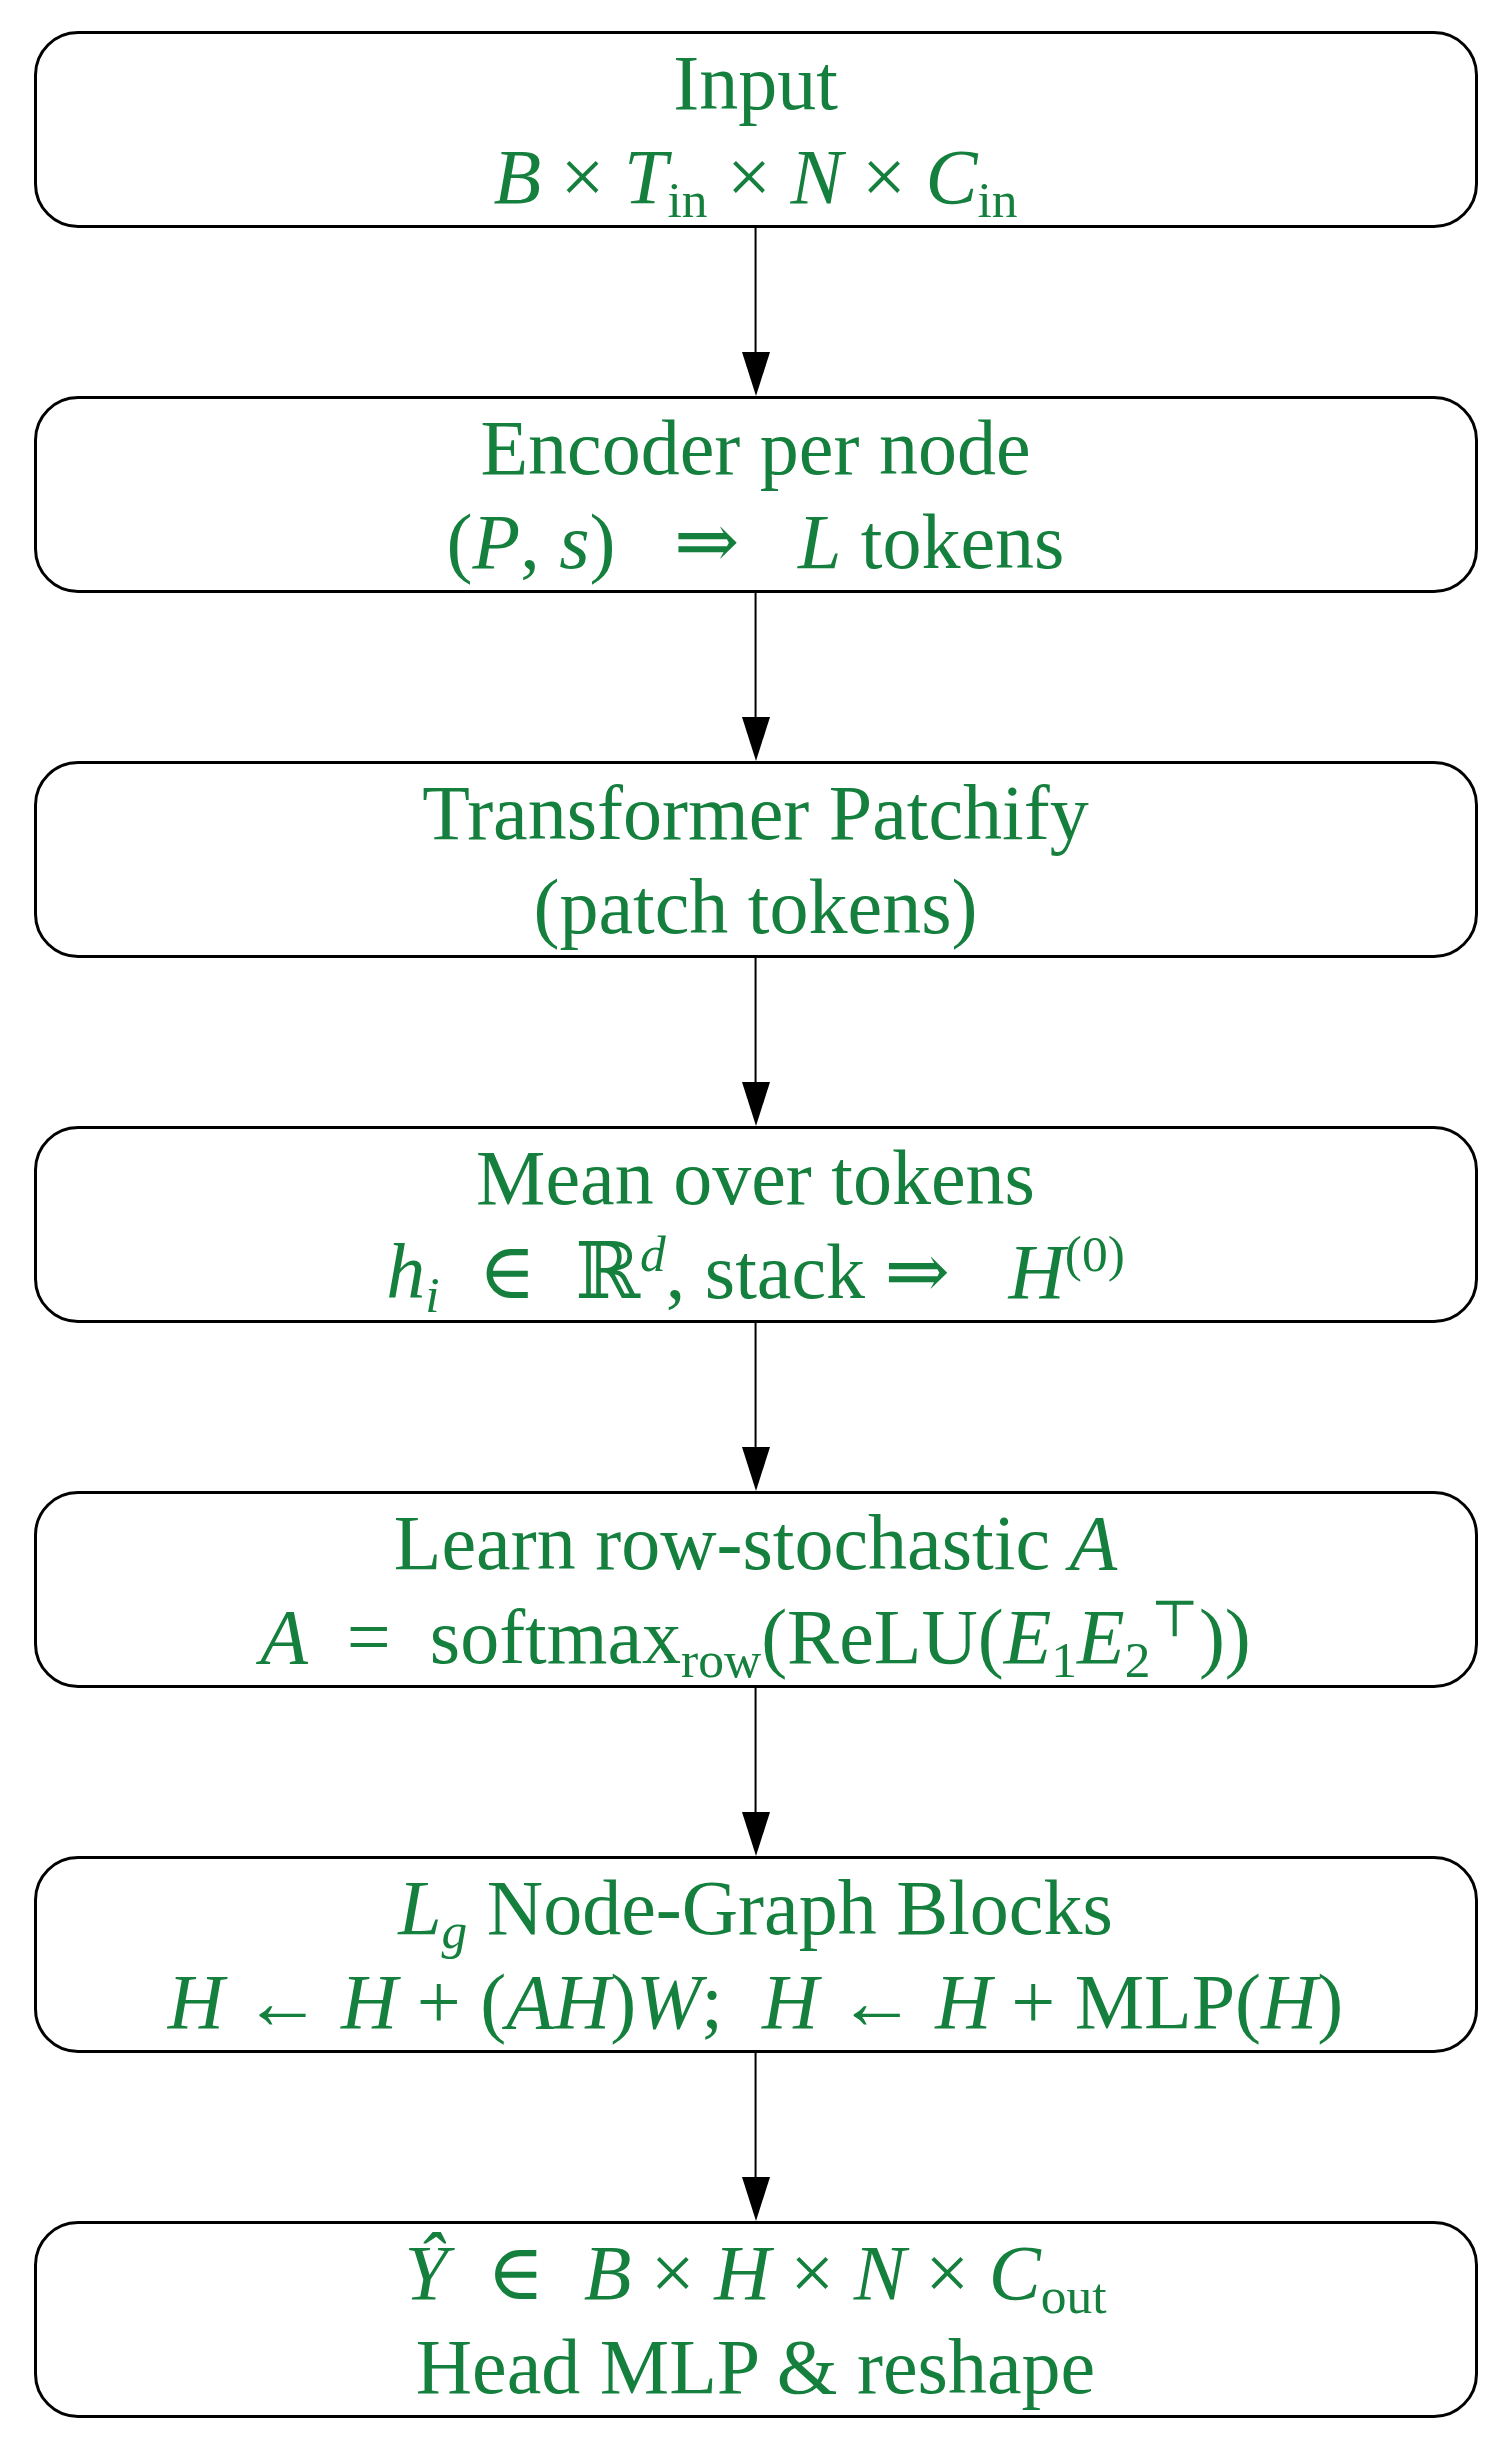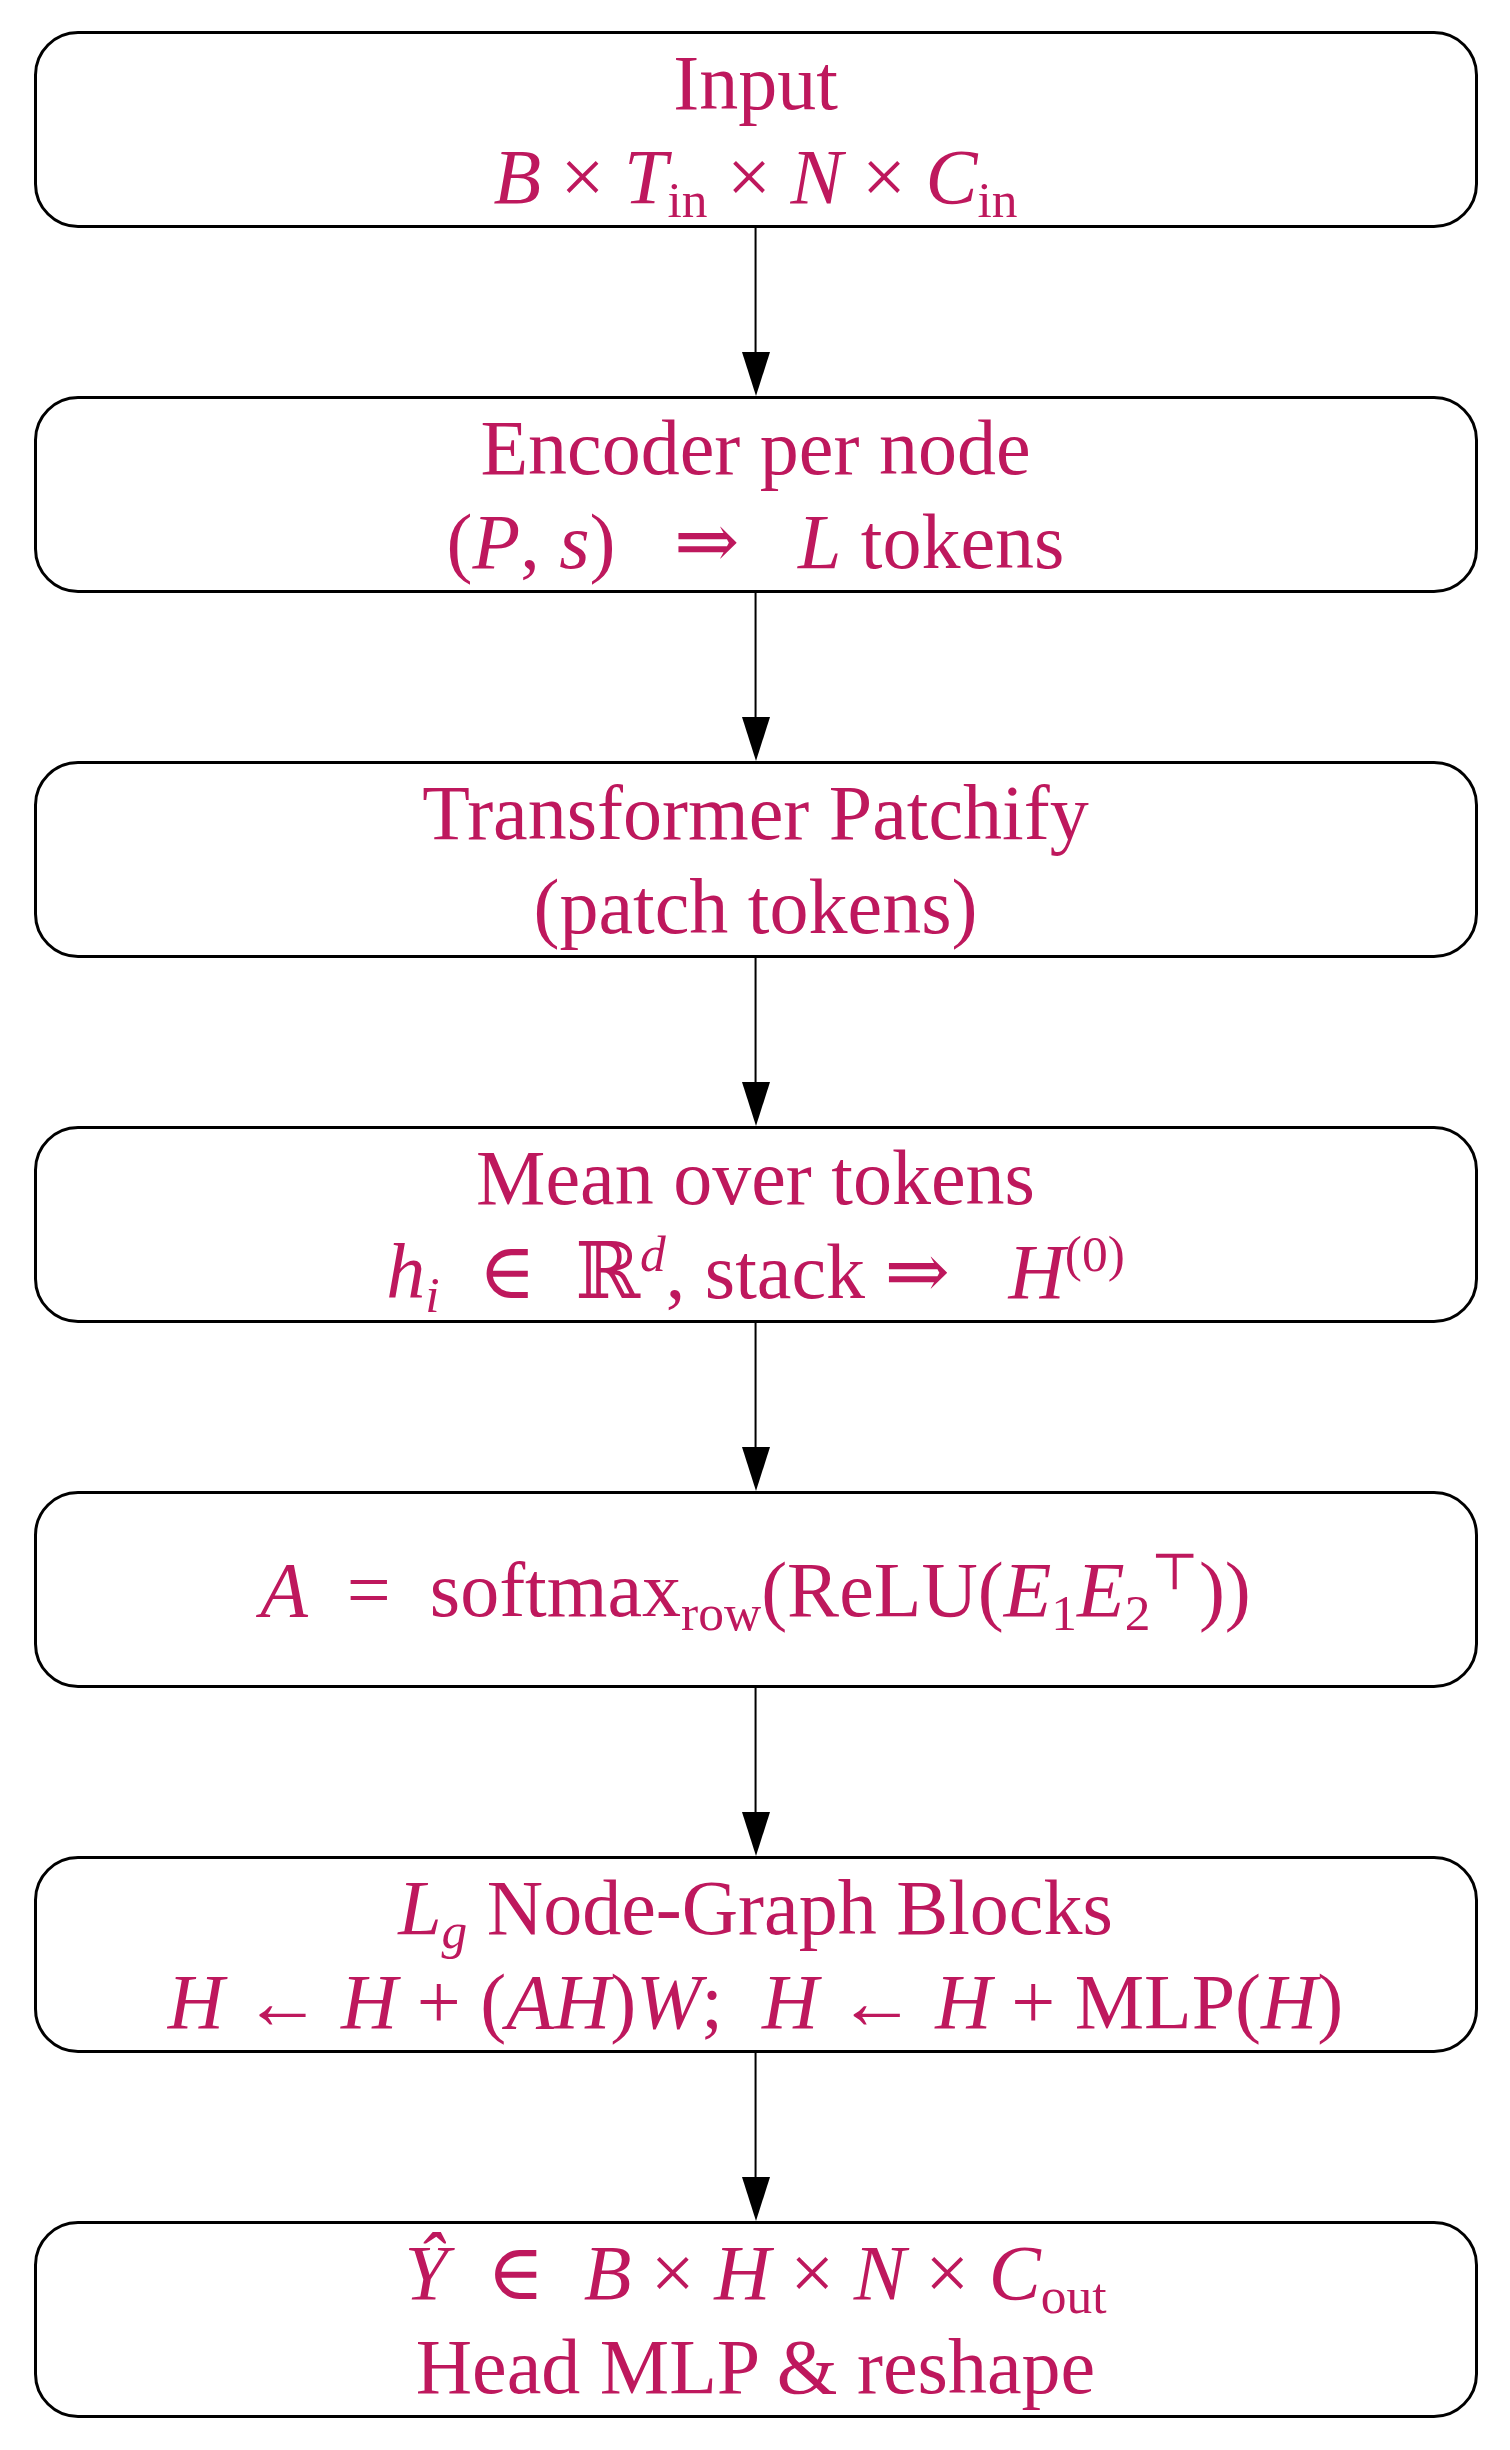--- a/index.html
+++ b/index.html
@@ -5,21 +5,21 @@
   html, body {
     margin: 0;
     padding: 0;
     background: #ffffff;
   }
   .diagram {
     position: relative;
     width: 1511px;
     height: 2450px;
     background: #ffffff;
-    color: #be185d;
+    color: #15803d;
     font-family: "Liberation Serif", "DejaVu Serif", serif;
     overflow: hidden;
   }
   .flow {
     display: flex;
     flex-direction: column;
     align-items: center;
     padding-top: 31px;
   }
   .node {
@@ -111,20 +111,21 @@
     <div class="arrow"></div>
 
     <div class="node">
       <div class="line">Mean over tokens</div>
       <div class="line"><i>h</i><sub><i>i</i></sub>  ∈  ℝ<sup><i>d</i></sup>, stack ⇒   <i>H</i><sup>(0)</sup></div>
     </div>
 
     <div class="arrow"></div>
 
     <div class="node">
+      <div class="line">Learn row-stochastic <i>A</i></div>
       <div class="line"><i>A</i>  =  softmax<sub>row</sub>(ReLU(<i>E</i><sub>1</sub><i>E</i><sub>2</sub><sup>⊤</sup>))</div>
     </div>
 
     <div class="arrow"></div>
 
     <div class="node">
       <div class="line"><i>L</i><sub><i>g</i></sub> Node-Graph Blocks</div>
       <div class="line"><i>H</i> ← <i>H</i> + (<i>AH</i>)<i>W</i>;  <i>H</i> ← <i>H</i> + MLP(<i>H</i>)</div>
     </div>
 

